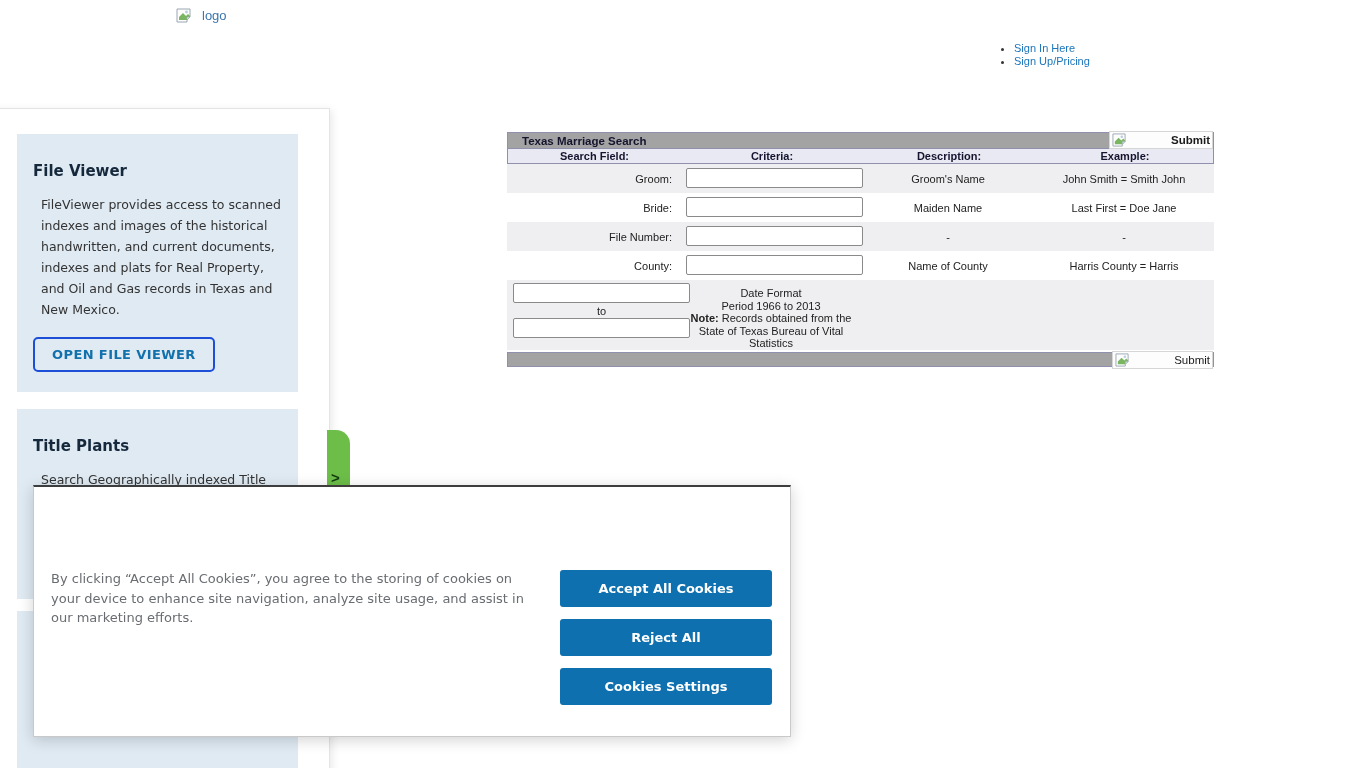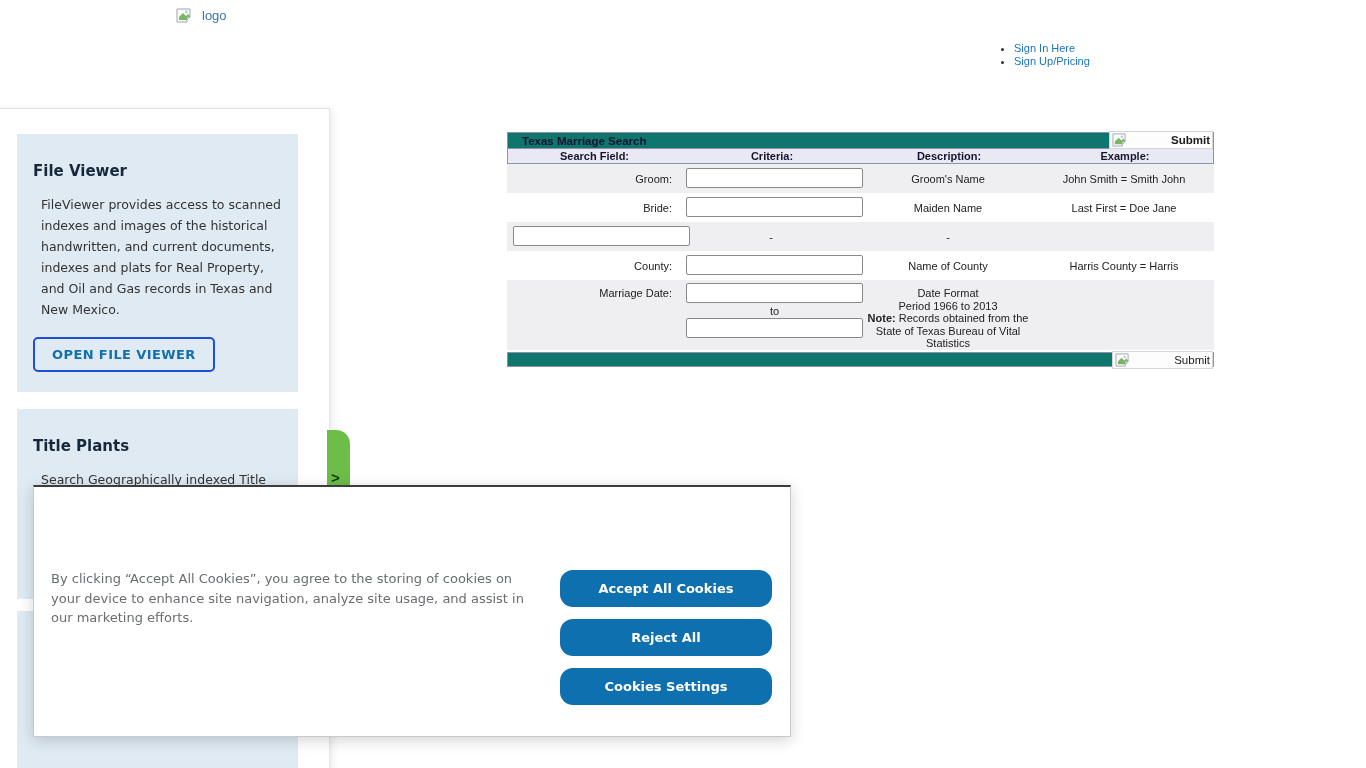--- a/index.html
+++ b/index.html
@@ -29,21 +29,21 @@
                border:2px solid #1d4ed8; border-radius:5px; color:#1271ad; font-family:"DejaVu Sans", sans-serif;
                font-size:13px; font-weight:bold; letter-spacing:0.4px; cursor:pointer; }
 
   
   .chat-tab { position:absolute; left:327px; top:430px; width:23px; height:57px; background:#6cbe48;
               border-radius:0 14px 0 0; z-index:3; cursor:pointer; }
   .chat-tab span { position:absolute; left:4px; bottom:1px; color:#143a10; font-size:15px; font-weight:bold; }
 
   
   .search-table { position:absolute; left:507px; top:132px; width:707px; font-size:11px; color:#111; }
-  .bar { position:relative; background:#0f766e; border:1px solid #8f8fae; }
+  .bar { position:relative; background:#a3a3a3; border:1px solid #8f8fae; }
   .title-bar { height:17px; padding:2px 0 0 14px; font-weight:bold; color:#14142e; font-size:11.5px; }
   .col-head { display:grid; grid-template-columns:173px 182px 172px 180px; background:#e9e9f3;
               border:1px solid #8f8fae; border-top:none; height:15px; }
   .col-head span { text-align:center; font-weight:bold; color:#14142e; padding-top:1px; }
   .trow { display:grid; grid-template-columns:173px 182px 172px 180px; }
   .trow.odd { background:#efeff2; }
   .trow.even { background:#ffffff; }
   .trow { min-height:29px; }
   .cell-label { text-align:right; padding:9px 8px 0 0; color:#222; }
   .cell-crit  { padding:4px 0 0 6px; }
@@ -61,21 +61,21 @@
                 background:#fdfdfd; border:1px solid #d6d6d6; padding:1px 2px; cursor:pointer; }
   .submit-box .alt-text { font-size:11.5px; color:#1a1a1a;margin-left:43px; }
 
   
   .cookie-dialog { position:absolute; left:33px; top:485px; width:758px; height:252px; background:#fff;
                    border:1px solid #c9c9c9; border-top:2px solid #3d3d3d;
                    box-shadow:0 3px 14px rgba(0,0,0,0.18); z-index:10; }
   .cookie-msg { position:absolute; left:17px; top:82px; width:478px; font-family:"DejaVu Sans", sans-serif;
                 font-size:13px; line-height:19.5px; color:#696d71; }
   .cookie-btns { position:absolute; left:526px; top:83px; display:flex; flex-direction:column; gap:12px; }
-  .cookie-btn { width:212px; height:37px; background:#0e70ae; border:none; border-radius:13px;
+  .cookie-btn { width:212px; height:37px; background:#0e70ae; border:none; border-radius:3px;
                 color:#fff; font-family:"DejaVu Sans", sans-serif; font-size:13px; font-weight:bold; cursor:pointer; }
 </style>
 </head>
 <body>
 
 <svg width="0" height="0" style="position:absolute">
   <defs>
     <g id="broken-img">
       <path d="M1 1 h13 v8 l-3 3 v2 h-10 z" fill="#fdfdfd" stroke="#9aa7b1" stroke-width="1"></path>
       <path d="M3 9 l4 -4 3 3 2 -2 2 2 v1 l-3 3 h-8 z" fill="#7ab661"></path>
@@ -148,34 +148,34 @@
     </div>
 
     <div class="trow even">
       <span class="cell-label">Bride:</span>
       <span class="cell-crit"><input class="txt-input" type="text" style=""></span>
       <span class="cell-desc">Maiden Name</span>
       <span class="cell-ex">Last First = Doe Jane</span>
     </div>
 
     <div class="trow odd">
+      <span class="cell-label">File Number:</span>
       <span class="cell-crit"><input class="txt-input" type="text" style=""></span>
       <span class="cell-desc">-</span>
       <span class="cell-ex">-</span>
     </div>
 
     <div class="trow even">
       <span class="cell-label">County:</span>
       <span class="cell-crit"><input class="txt-input" type="text" style=""></span>
       <span class="cell-desc">Name of County</span>
       <span class="cell-ex">Harris County = Harris</span>
     </div>
 
     <div class="trow odd row-marriage">
-      <span class="cell-label">Marriage Date:</span>
       <span class="cell-crit">
         <input class="txt-input" type="text" style="">
         <span class="to-label">to</span>
         <input class="txt-input" type="text" style="">
       </span>
       <span class="cell-desc">
         <span>Date Format</span><br>
         <span>Period 1966 to 2013</span><br>
         <b>Note:</b><span> Records obtained from the State of Texas Bureau of Vital Statistics</span>
       </span>

